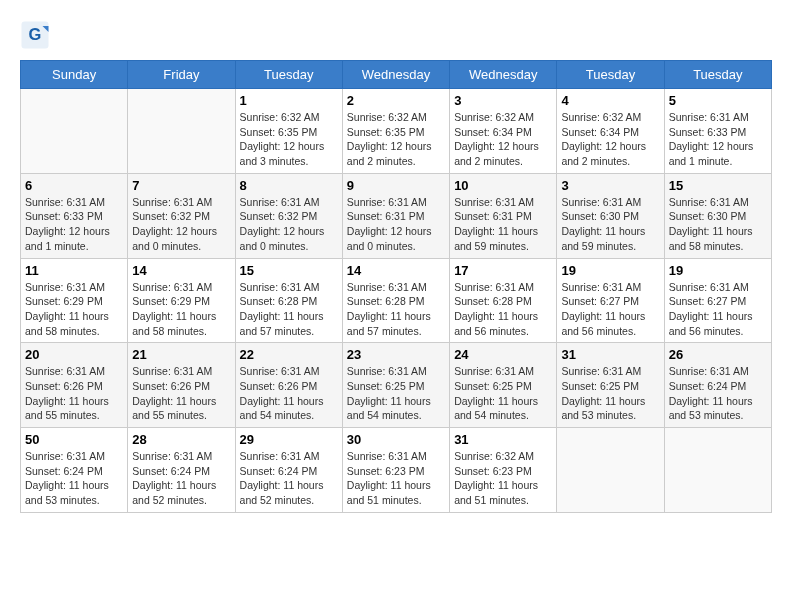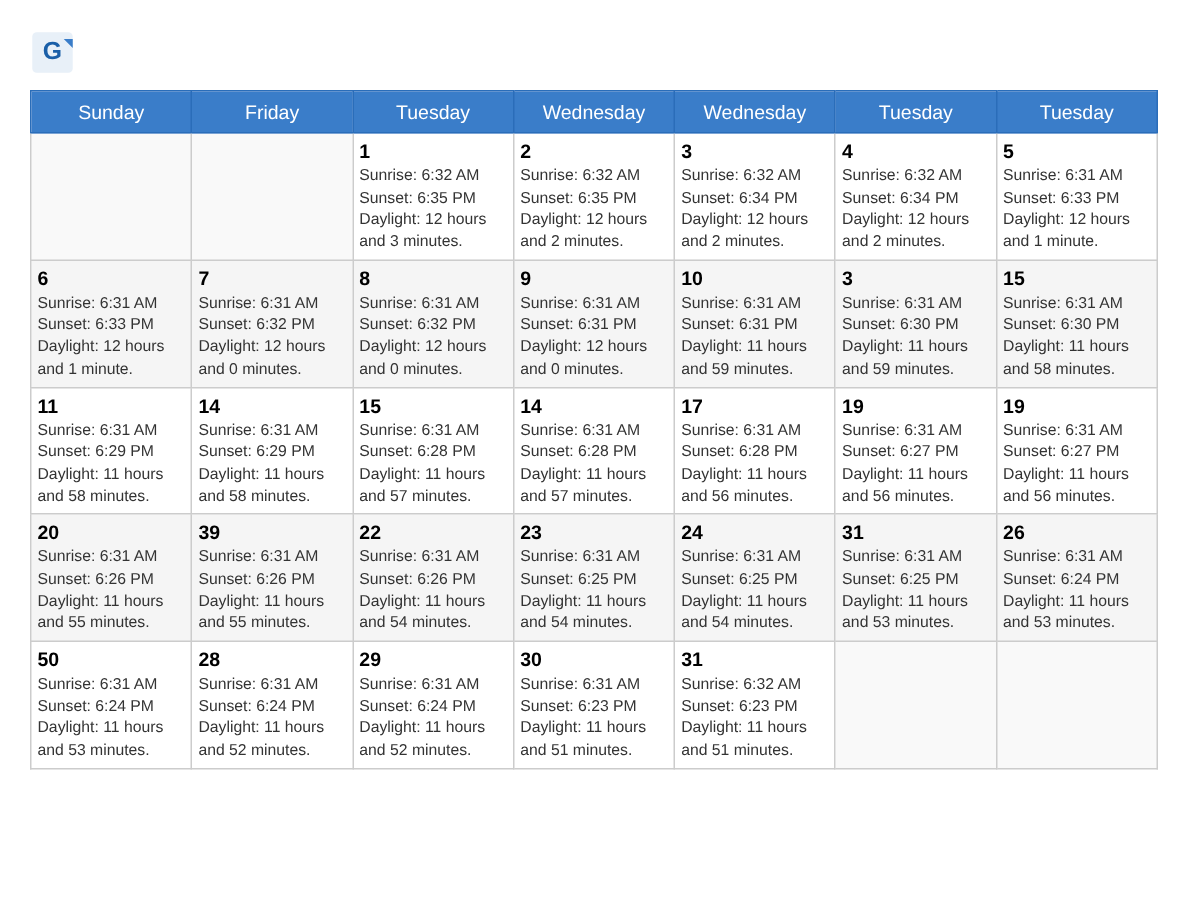--- a/index.html
+++ b/index.html
@@ -243,21 +243,21 @@
         </td>
       </tr>
       <tr>
         <td>
           <span class="day-number">20</span>
           <div class="day-info" style="white-space: pre-line;">Sunrise: 6:31 AM
 Sunset: 6:26 PM
 Daylight: 11 hours and 55 minutes.</div>
         </td>
         <td>
-          <span class="day-number">39</span>
+          <span class="day-number">21</span>
           <div class="day-info" style="white-space: pre-line;">Sunrise: 6:31 AM
 Sunset: 6:26 PM
 Daylight: 11 hours and 55 minutes.</div>
         </td>
         <td>
           <span class="day-number">22</span>
           <div class="day-info" style="white-space: pre-line;">Sunrise: 6:31 AM
 Sunset: 6:26 PM
 Daylight: 11 hours and 54 minutes.</div>
         </td>

